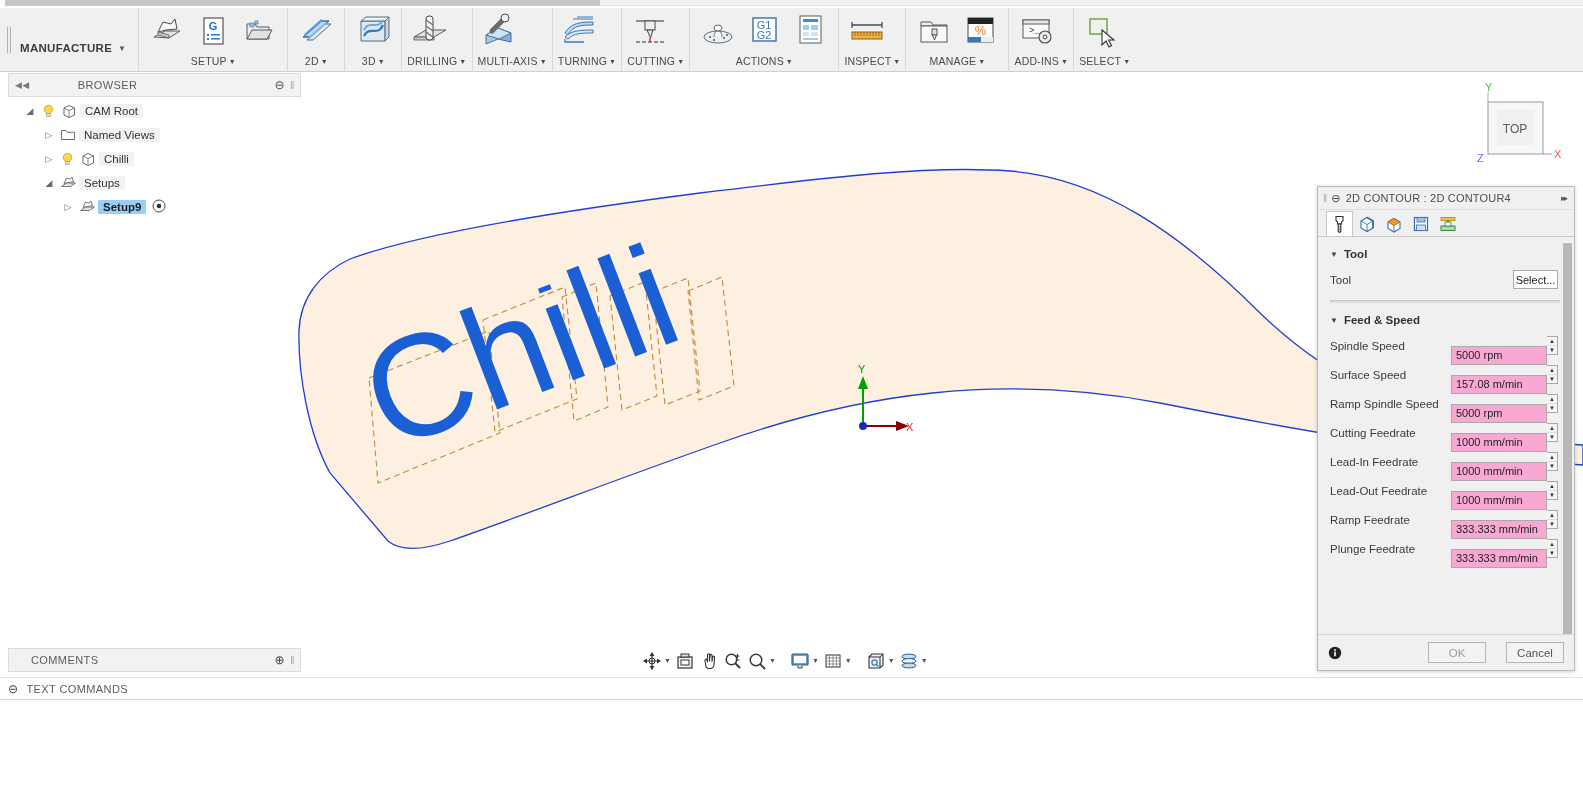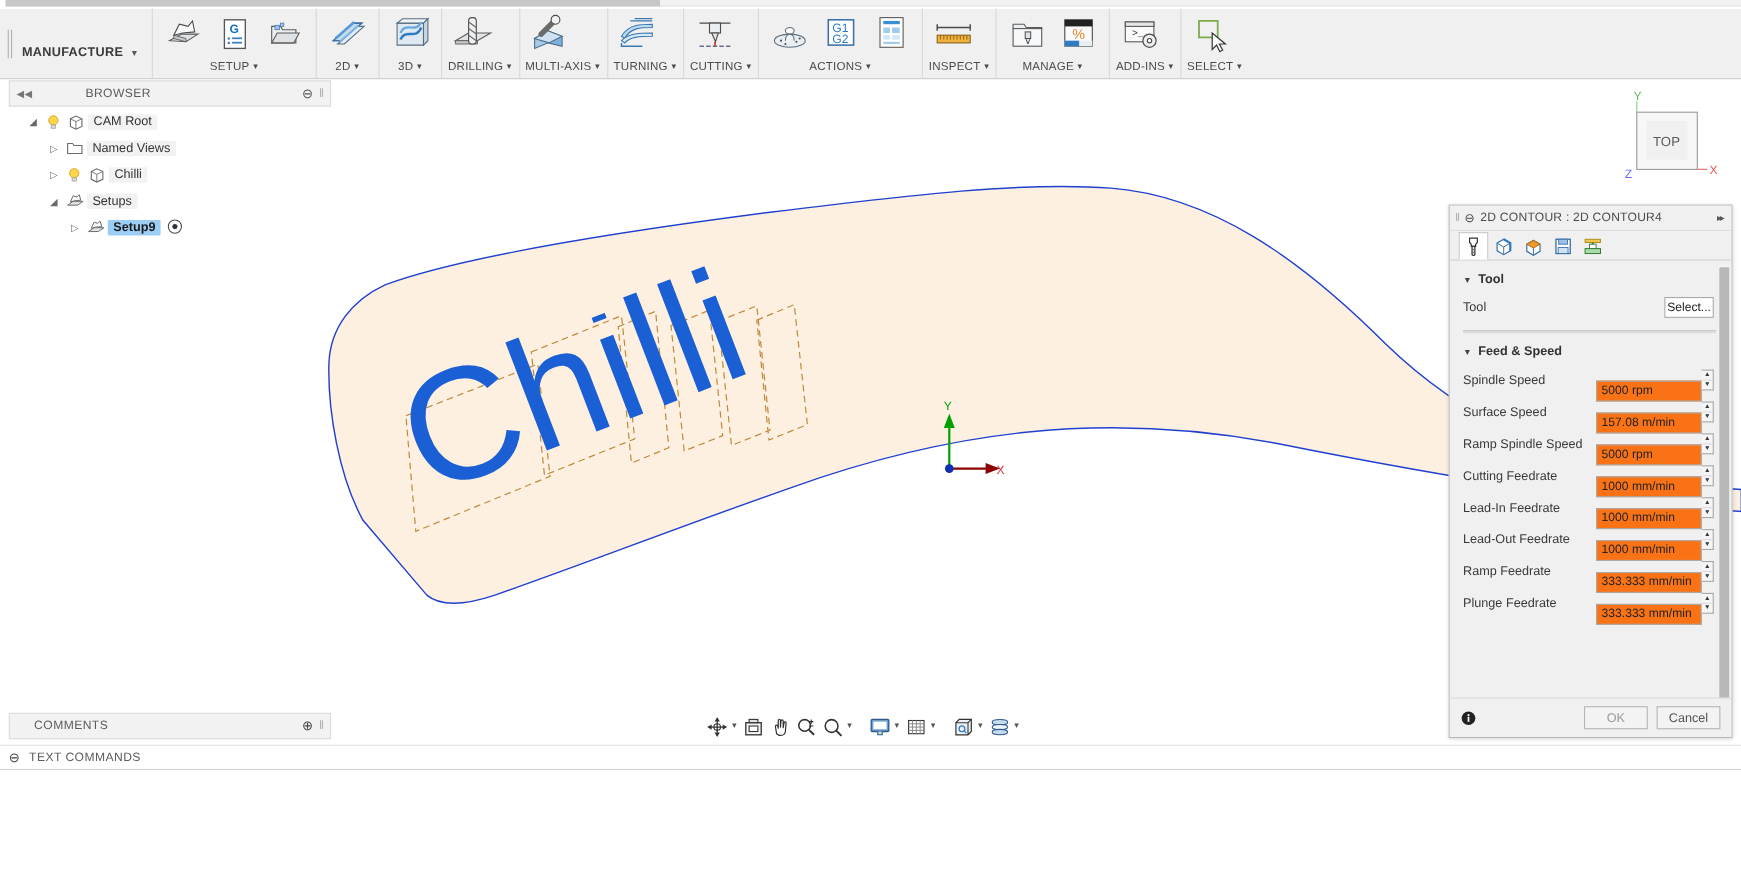--- a/index.html
+++ b/index.html
@@ -118,21 +118,21 @@
   .dlg-body { flex:1; overflow:hidden; position:relative; background:#f0f0f0; padding-top:6px; }
   .dlg-scroll { position:absolute; right:2px; top:4px; width:9px; bottom:4px; background:#f4f4f4; }
   .dlg-scroll .thumb { position:absolute; left:0; top:2px; width:9px; height:400px;
                        background:#b8b8b8; border-radius:1px; }
 
   .sect-head { display:flex; align-items:center; height:22px; padding-left:12px;
                font-size:11.5px; font-weight:bold; color:#333; }
   .sect-head .tri { font-size:8px; margin-right:6px; color:#444; }
   .row { display:flex; align-items:center; height:29px; padding-left:12px; padding-right:16px; }
   .row .lab { flex:1; font-size:11.5px; color:#3a3a3a; }
-  .row .field { width:92px; height:19px; background:#f97316; border:1px solid #a9a9a9;
+  .row .field { width:92px; height:19px; background:#f9a8d4; border:1px solid #a9a9a9;
                 display:flex; align-items:center; padding-left:4px; font-size:11px; color:#222;margin-top:19px; }
   .row .field.wide { width:96px; }
   .row .spin { width:11px; height:19px; border:1px solid #a9a9a9; border-left:none;
                background:#f5f5f5; display:flex; flex-direction:column; }
   .row .spin div { flex:1; display:flex; align-items:center; justify-content:center;
                    font-size:6px; color:#333; }
   .row .spin div:first-child { border-bottom:1px solid #ddd; }
   .btn-select { width:45px; height:19px; border:1px solid #a9a9a9; background:#ffffff;
                 display:flex; align-items:center; justify-content:center; font-size:11px; color:#222; }
   .combo { width:96px; height:19px; border:1px solid #a9a9a9; background:#ffffff;
@@ -141,21 +141,21 @@
   .combo .ar { font-size:7px; color:#555; margin-right:5px; }
   .divider { height:1px; background:#d0d0d0; margin:6px 14px 6px 12px; }
   .divider.thick { height:3px; background:#dcdcdc; border-top:1px solid #c9c9c9; }
 
   .dlg-foot { height:36px; border-top:1px solid #d4d4d4; background:#f0f0f0;
               display:flex; align-items:center; padding:0 10px; }
   .dlg-foot .info { width:20px; display:flex; align-items:center; }
   .dlg-foot .sp { flex:1; }
   .fbtn { width:58px; height:21px; border:1px solid #b5b5b5; background:#f3f3f3;
           display:flex; align-items:center; justify-content:center;
-          font-size:11.5px; color:#9a9a9a; margin-left:8px; }
+          font-size:11.5px; color:#9a9a9a; margin-left:20px; }
   .fbtn.cancel { color:#555; }
 </style>
 </head>
 <body>
 
 <div id="app">
 
   <div class="chrome-strip">
     <div class="bar1"></div>
       <div class="bar2"></div>

